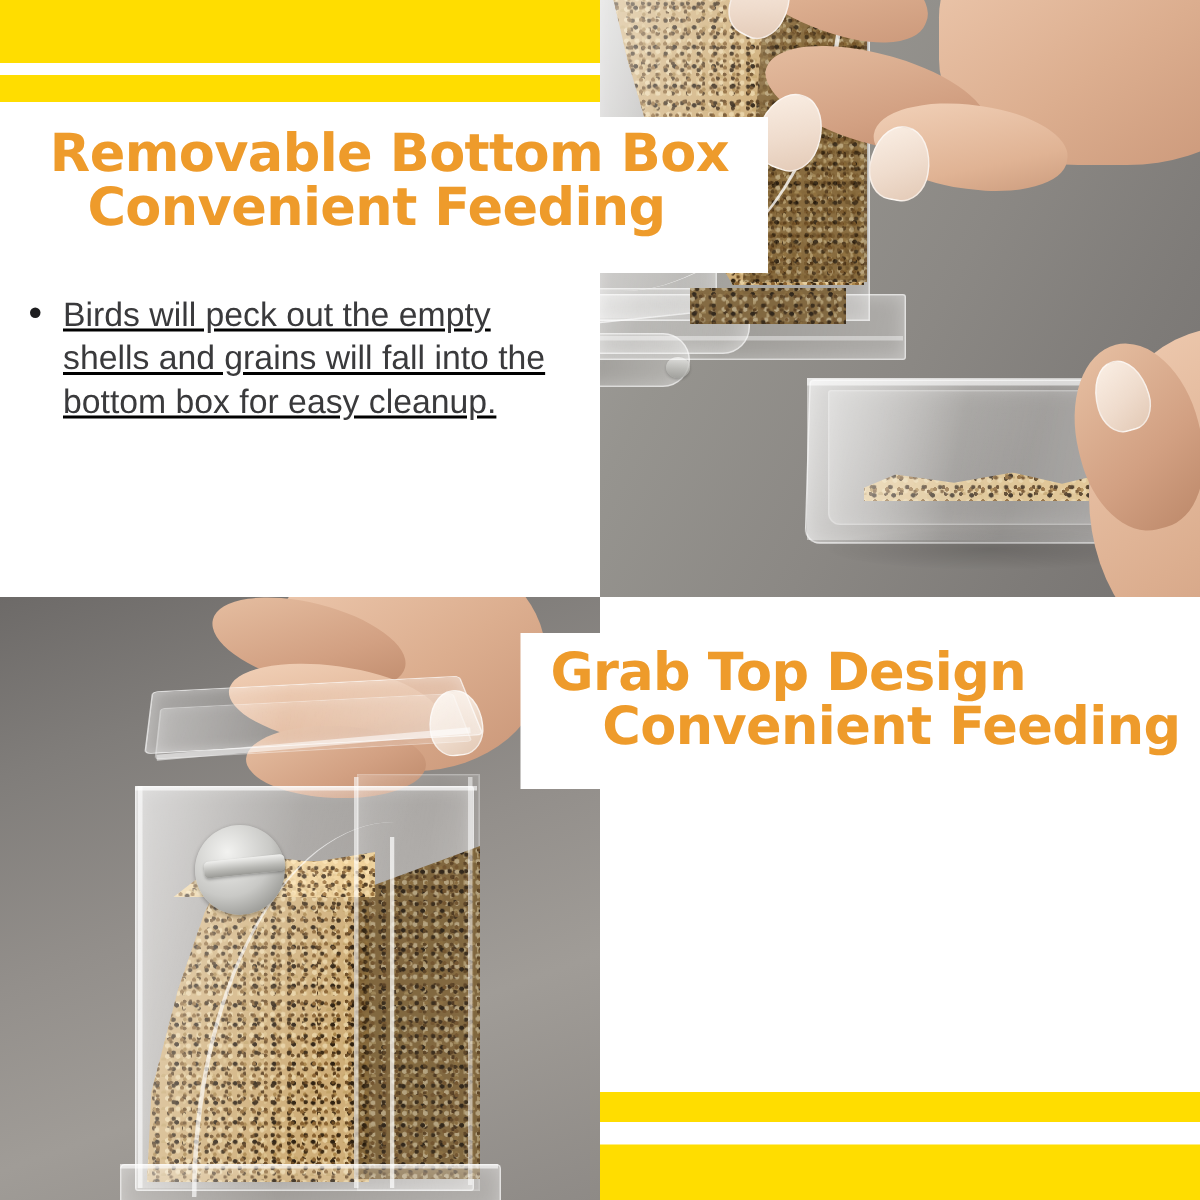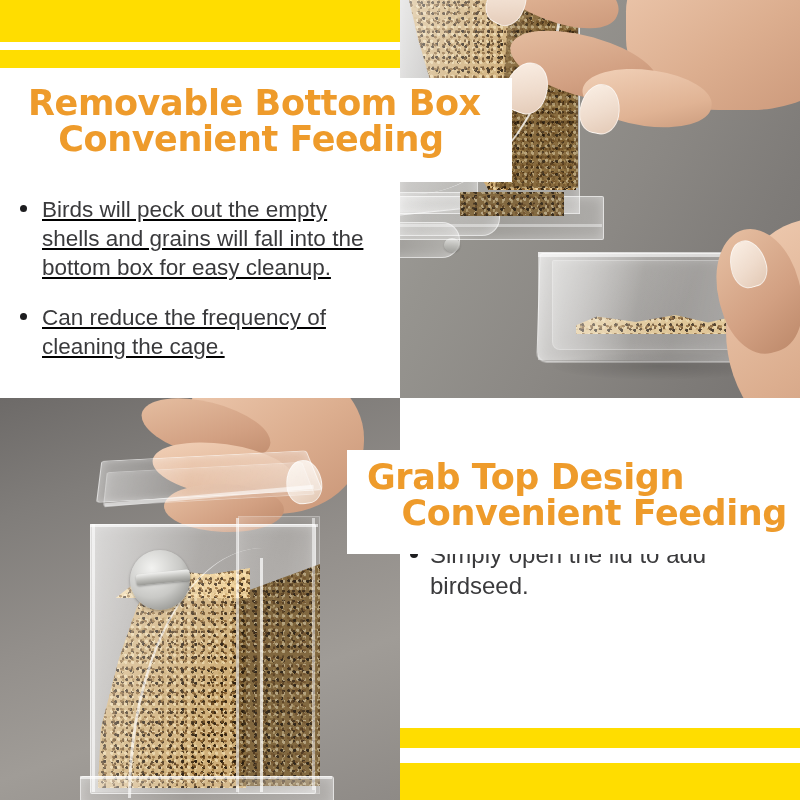--- a/index.html
+++ b/index.html
@@ -20,34 +20,34 @@
   
   .panel{position:absolute;overflow:hidden;}
   .panel-tl{left:0;top:0;width:400px;height:398px;background:#ffffff;}
   .panel-tr{left:400px;top:0;width:400px;height:398px;background:#8f8d8c;}
   .panel-bl{left:0;top:398px;width:400px;height:402px;background:#8b8886;}
   .panel-br{left:400px;top:398px;width:400px;height:402px;background:#ffffff;}
 
   
   .title-box{position:absolute;background:#ffffff;z-index:40;}
   .title-tl{left:0;top:78px;width:512px;height:104px;}
-  .title-br{left:347px;top:422px;width:453px;height:104px;margin-top:28px;}
+  .title-br{left:347px;top:422px;width:453px;height:104px;}
 
   .headline{
     font-family:"DejaVu Sans", sans-serif;
     color:#EE9B2B;
     font-weight:bold;
     font-size:35px;
     line-height:1.02;
     letter-spacing:-0.4px;
     margin:0;
     white-space:nowrap;
   }
   .title-tl .hl-wrap{position:absolute;left:26px;top:8px;text-align:center;width:460px;}
-  .title-tl .hl1{text-align:left;padding-left:2px;}
+  .title-tl .hl1{text-align:right;padding-left:2px;}
   .title-tl .hl2{text-align:center;padding-right:10px;}
   .title-br .hl-wrap{position:absolute;left:16px;top:10px;width:424px;}
   .title-br .hl1{text-align:left;padding-left:4px;}
   .title-br .hl2{text-align:right;}
 
   
   .bullets{position:absolute;list-style:none;margin:0;padding:0;z-index:35;}
   .bullets-tl{left:12px;top:196px;width:378px;text-decoration:underline;}
   .bullets-br{left:408px;top:540px;width:384px;}
   .bullets li{
@@ -227,38 +227,30 @@
       <div class="headline hl1">Removable Bottom Box</div>
       <div class="headline hl2">Convenient Feeding</div>
     </div>
   </div>
 
   <ul class="bullets bullets-tl">
     <li>
       <span class="dot"></span>
       <span class="txt">Birds will peck out the empty shells and grains will fall into the bottom box for easy cleanup.</span>
     </li>
-    <li>
-      <span class="dot"></span>
-      <span class="txt">Can reduce the frequency of cleaning the cage.</span>
-    </li>
   </ul>
 
   <div class="panel panel-br"></div>
 
   <div class="title-box title-br">
     <div class="hl-wrap">
       <div class="headline hl1">Grab Top Design</div>
       <div class="headline hl2">Convenient Feeding</div>
     </div>
   </div>
 
   <ul class="bullets bullets-br">
-    <li>
-      <span class="dot"></span>
-      <span class="txt">Simply open the lid to add birdseed.</span>
-    </li>
   </ul>
 
   <div class="bar bar-bot-thin"></div>
   <div class="bar bar-bot-thick"></div>
 
 </div>
 
 </body></html>

